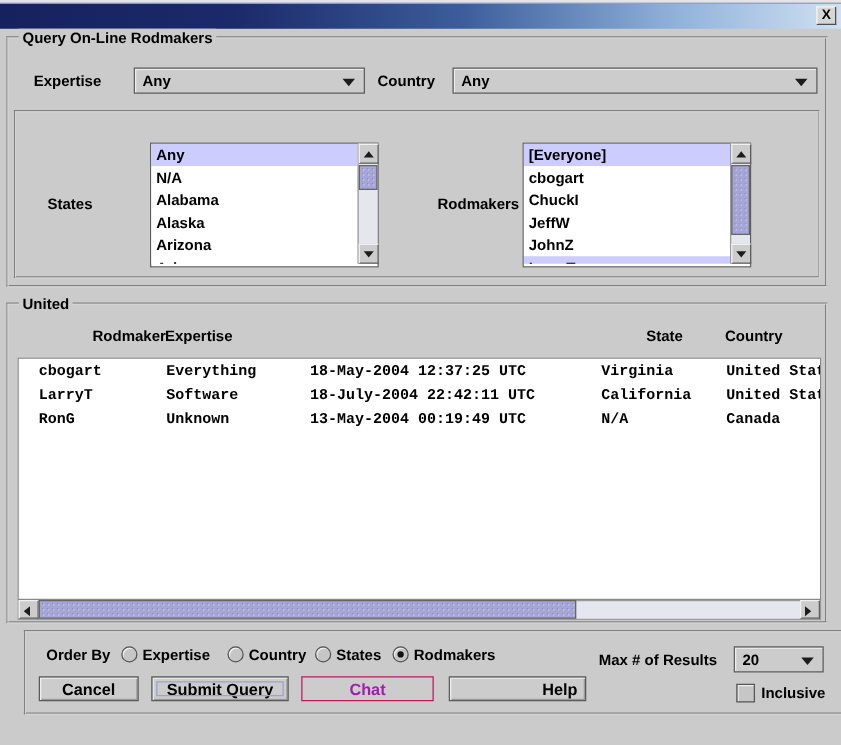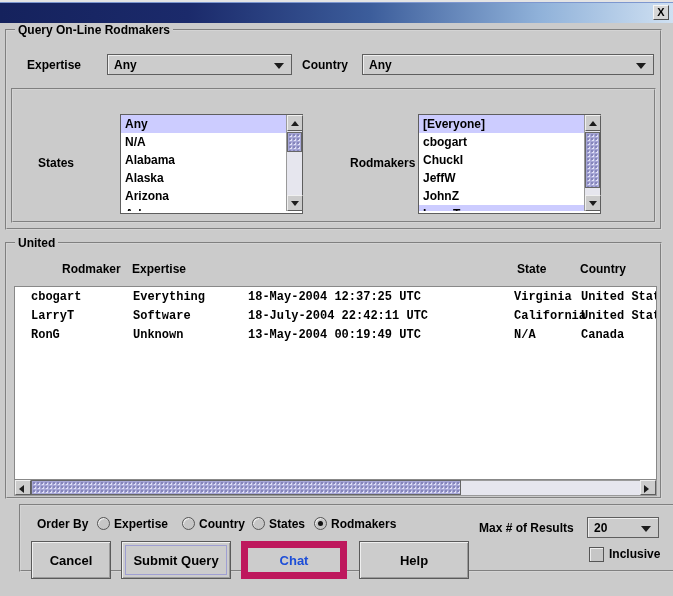--- a/index.html
+++ b/index.html
@@ -55,52 +55,52 @@
   .tri-right{top:4px;left:5px;border-top:4px solid transparent;border-bottom:4px solid transparent;border-left:5px solid #1c1c1c;}
   .sb-thumb{
     position:absolute;background-color:#A6A6D6;
     background-image:radial-gradient(#8585bb 25%,transparent 27%),radial-gradient(#e0e0f6 25%,transparent 27%);
     background-size:4px 4px;background-position:0 0,1px 1px;
     border:1px solid #666;box-sizing:border-box;
   }
   
   .tbl-header{position:absolute;left:7px;top:18px;width:643px;height:24px;}
   .tbl-header span{position:absolute;font-weight:bold;white-space:nowrap;}
-  .hcol-0{left:20px;padding-left:28px;} .hcol-1{left:118px;} .hcol-2{left:246px;} .hcol-3{left:503px;} .hcol-4{left:566px;}
+  .hcol-0{left:32px;padding-left:28px;} .hcol-1{left:118px;} .hcol-2{left:246px;} .hcol-3{left:503px;} .hcol-4{left:566px;}
   .tbl-viewport{
     position:absolute;left:7px;top:42px;width:643px;height:194px;background:#fff;
     border:1px solid #888;box-sizing:border-box;overflow:hidden;
     font-family:"Liberation Mono",monospace;font-weight:bold;
   }
   .tbl-row{position:relative;height:19px;}
   .tbl-row span{position:absolute;top:3px;white-space:nowrap;}
-  .col-0{left:16px;} .col-1{left:118px;} .col-2{left:233px;} .col-3{left:499px;} .col-4{left:566px;}
+  .col-0{left:16px;} .col-1{left:118px;} .col-2{left:233px;} .col-3{left:466px;} .col-4{left:566px;}
   .hsb{position:absolute;left:7px;top:236px;width:643px;height:16px;background:#e6e6ee;border:1px solid #9a9a9a;box-sizing:border-box;}
   
   .radio-item{position:absolute;top:11px;height:14px;cursor:default;white-space:nowrap;}
   .radio-circle{
     display:inline-block;width:11px;height:11px;border-radius:50%;
     background:#c6c6c6;border:1px solid #555;box-shadow:inset 1px 1px 0 #eee;
     vertical-align:-2px;margin-right:4px;box-sizing:content-box;position:relative;
   }
   .radio-circle.on::after{
     content:"";position:absolute;left:3px;top:3px;width:5px;height:5px;border-radius:50%;background:#111;
   }
   .radio-label{font-weight:bold;}
   .btn{
-    position:absolute;top:35px;height:38px;background:#cccccc;
+    position:absolute;top:35px;height:20px;background:#cccccc;
     border:1px solid #5a5a5a;box-shadow:inset 1px 1px 0 #efefef, inset -1px -1px 0 #9b9b9b;
     font-family:"Liberation Sans",sans-serif;font-size:13px;font-weight:bold;color:#000;
     box-sizing:border-box;cursor:default;
   }
   .btn.focused::after{
     content:"";position:absolute;left:3px;top:3px;right:3px;bottom:3px;
     border:1px solid #9f9fd2;pointer-events:none;
   }
-  .btn.disabled{color:#1d4ed8;border:7px solid #be185d;box-shadow:none;}
+  .btn.disabled{color:#a21caf;border:1px solid #be185d;box-shadow:none;}
   .checkbox{
     position:absolute;left:568px;top:41px;width:13px;height:13px;background:#c6c6c6;
     border:1px solid #555;box-shadow:inset 1px 1px 0 #eee;box-sizing:content-box;cursor:default;
   }
 </style>
 </head>
 <body>
 
 <div class="window">
 
@@ -227,20 +227,20 @@
     <span class="lbl" style="left:458px;top:15px;">Max # of Results</span>
     <div class="combo" style="left:566px;top:11px;width:72px;">
       <span class="combo-value">20</span>
       <span class="combo-arrow"></span>
     </div>
 
     <div id="footer-buttons">
         <button class="btn" style="left: 10px; width: 80px;">Cancel</button>
         <button class="btn focused" style="left: 100px; width: 110px;">Submit Query</button>
         <button class="btn disabled" style="left: 220px; width: 106px;">Chat</button>
-        <button class="btn" style="left: 338px; width: 110px;">Help</button>
+        <button class="btn" style="left: 338px; width: 110px; text-align: right;">Help</button>
       </div>
 
     <div class="checkbox"></div>
     <span class="lbl" style="left:588px;top:41px;">Inclusive</span>
   </div>
 
 </div>
 
 </body></html>

